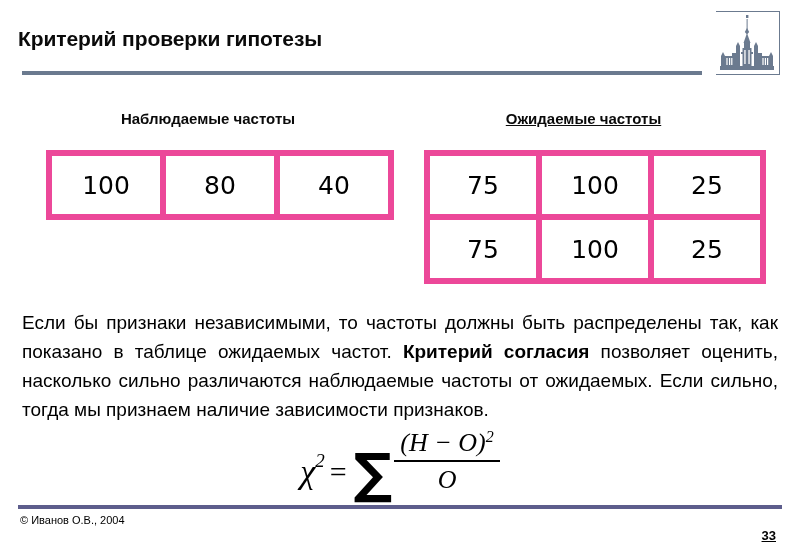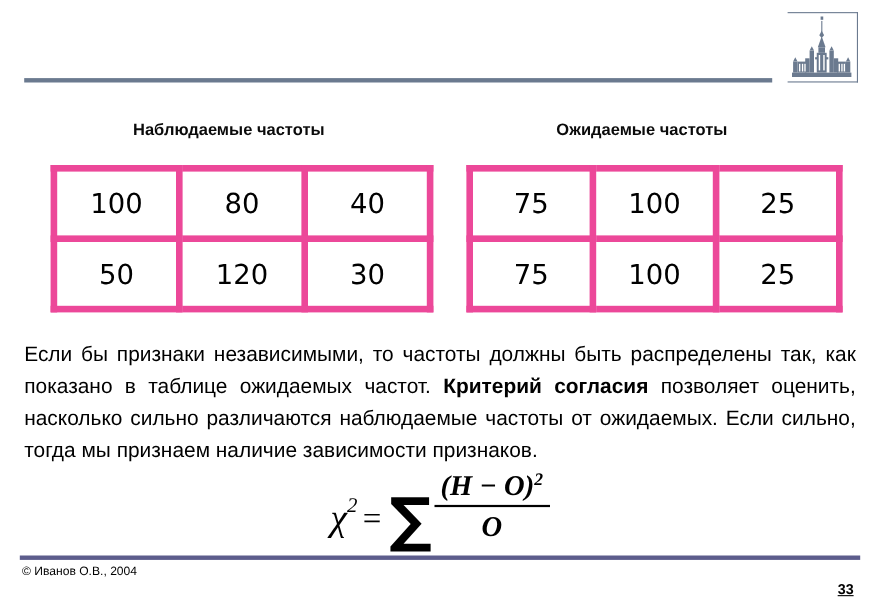--- a/index.html
+++ b/index.html
@@ -68,20 +68,21 @@
   }
   #caption-observed {
     left: 46px;
     top: 110px;
     width: 324px;
   }
   #caption-expected {
     left: 424px;
     top: 110px;
     width: 319px;
+    text-decoration: underline;
   }
 
   
   .freq-table {
     position: absolute;
     border-collapse: collapse;
     table-layout: fixed;
   }
   .freq-table td {
     border: 6px solid #ec4899;
@@ -155,21 +156,20 @@
     font-size: 54px;
     font-weight: bold;
     vertical-align: -13px;
     letter-spacing: -1px;
   }
   .frac {
     display: inline-block;
     text-align: center;
     vertical-align: -9px;
     margin-left: 3px;
-    font-weight: bold;
   }
   .frac .num {
     font-size: 26px;
     font-style: italic;
     padding: 0 6px 2px 6px;
     border-bottom: 2px solid #000;
     display: block;
     line-height: 1.1;
   }
   .frac .num .pow {
@@ -209,20 +209,21 @@
     font-size: 13px;
     font-weight: bold;
     color: #000000;
     text-decoration: underline;
   }
 </style>
 </head>
 <body>
 
 <div class="slide-header">
+  <div class="slide-title">Критерий проверки гипотезы</div>
   <div class="header-rule"></div>
 </div>
 
 <div class="logo-box">
   <svg width="62" height="62" viewBox="0 0 62 62" aria-hidden="true">
     <g fill="#6b7a8f">
 
       <rect x="30" y="3" width="2.4" height="3"></rect>
 
       <rect x="30.6" y="7" width="1" height="11"></rect>
@@ -268,25 +269,20 @@
 
 <div class="caption" id="caption-observed">Наблюдаемые частоты</div>
 <div class="caption" id="caption-expected">Ожидаемые частоты</div>
 
 <table class="freq-table" id="table-observed">
   <tbody>
     <tr>
       <td>100</td>
       <td>80</td>
       <td>40</td>
-    </tr>
-    <tr>
-      <td>50</td>
-      <td>120</td>
-      <td>30</td>
     </tr>
   </tbody>
 </table>
 
 <table class="freq-table" id="table-expected">
   <tbody>
     <tr>
       <td>75</td>
       <td>100</td>
       <td>25</td>

